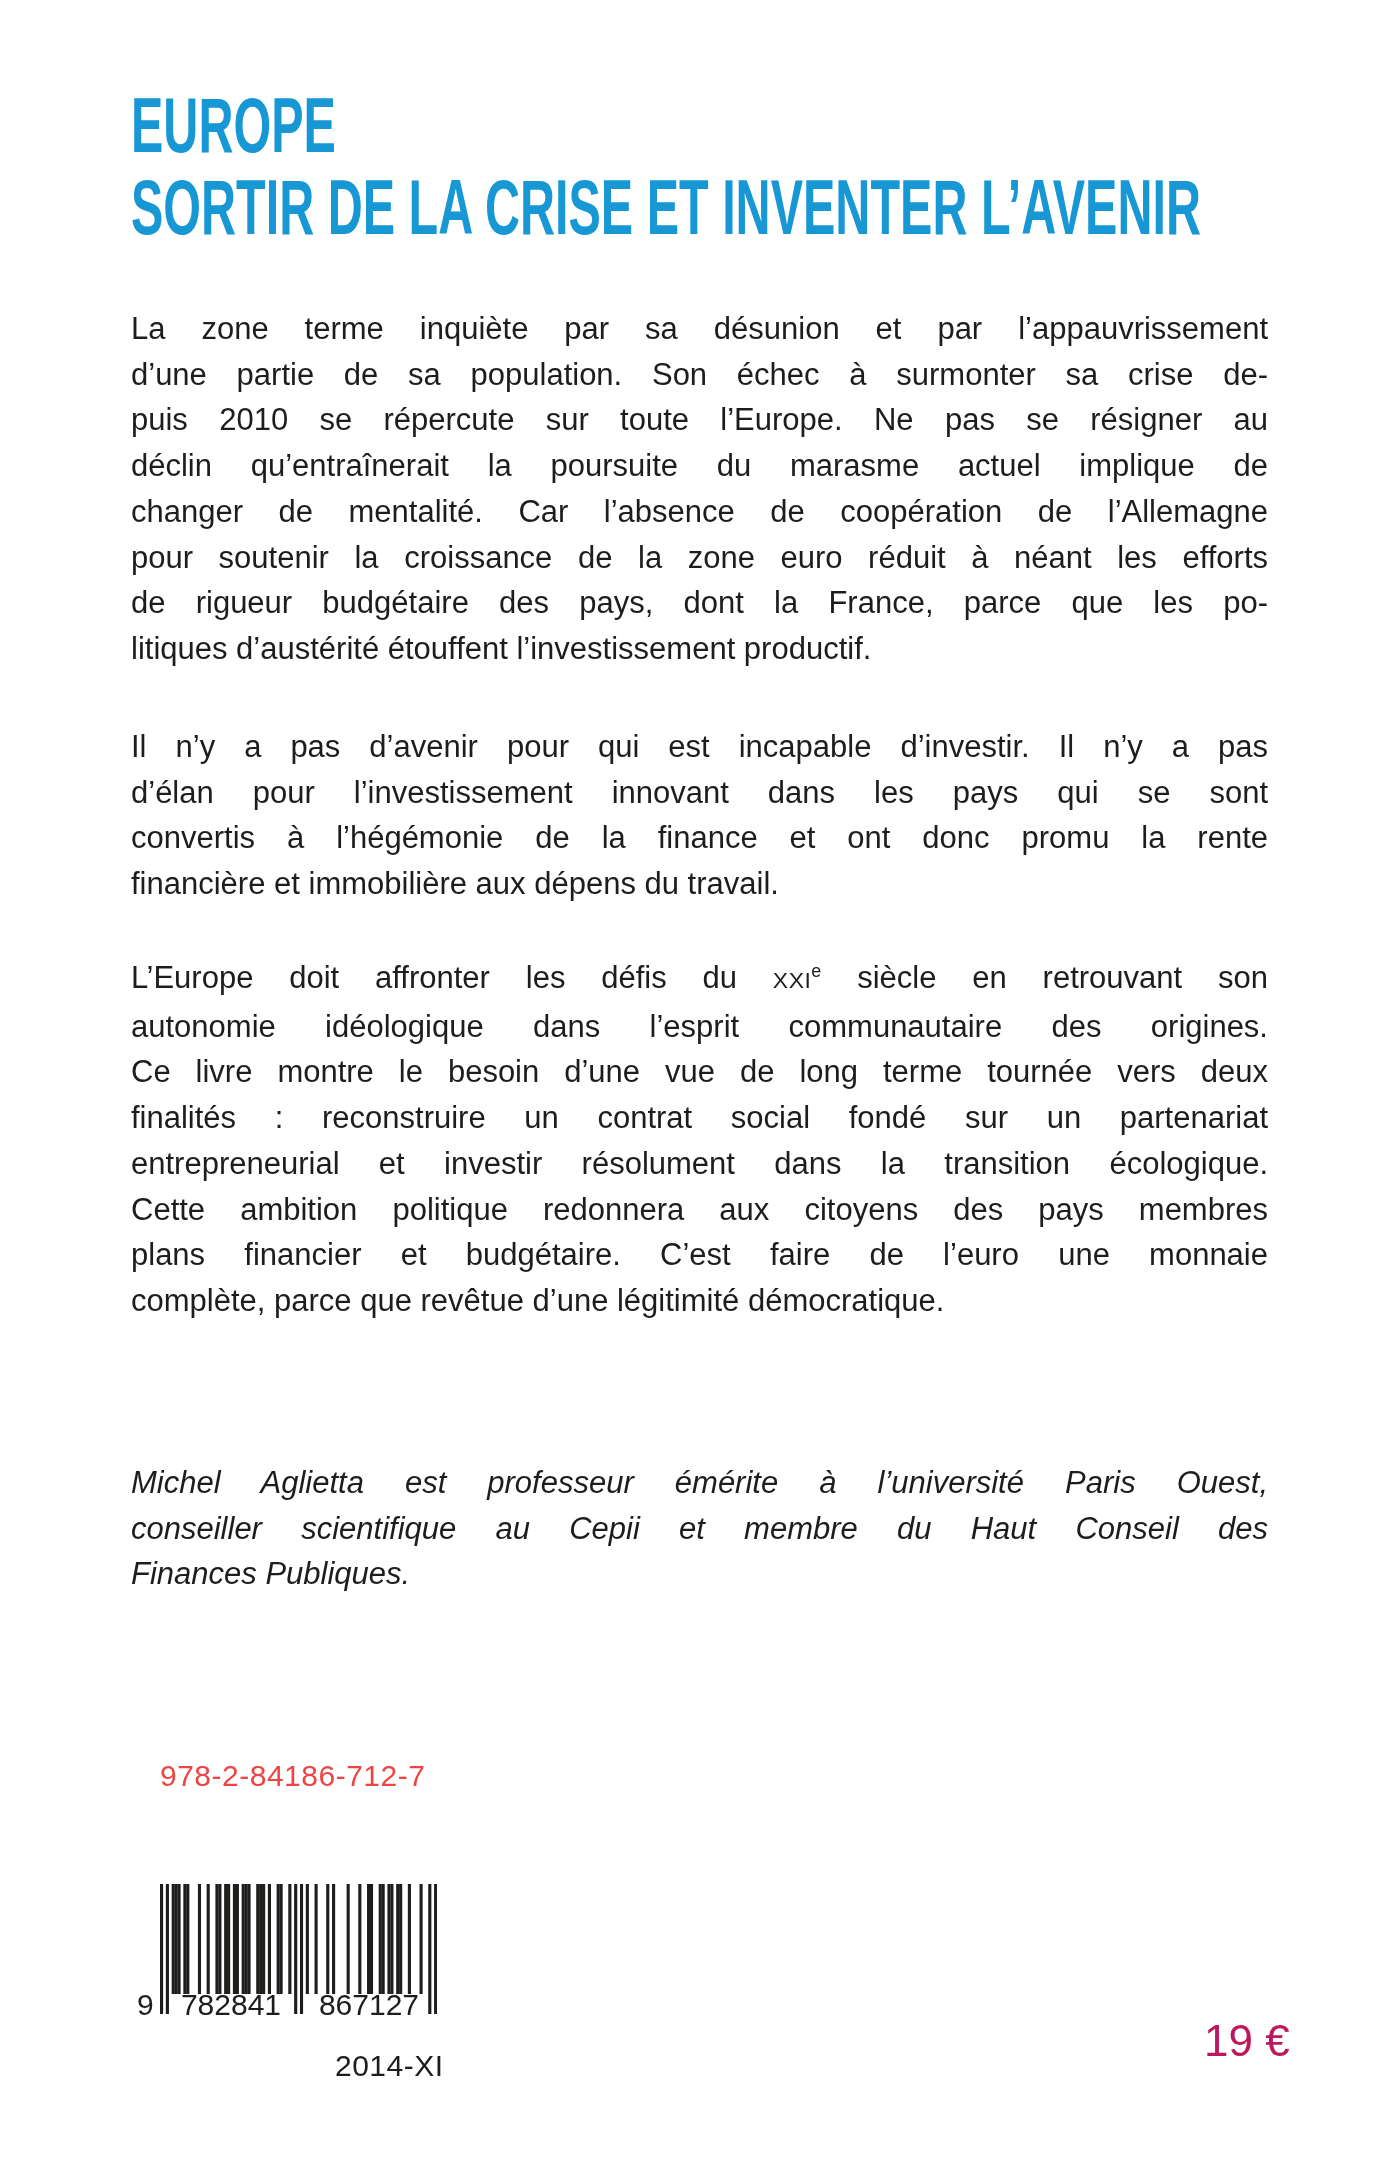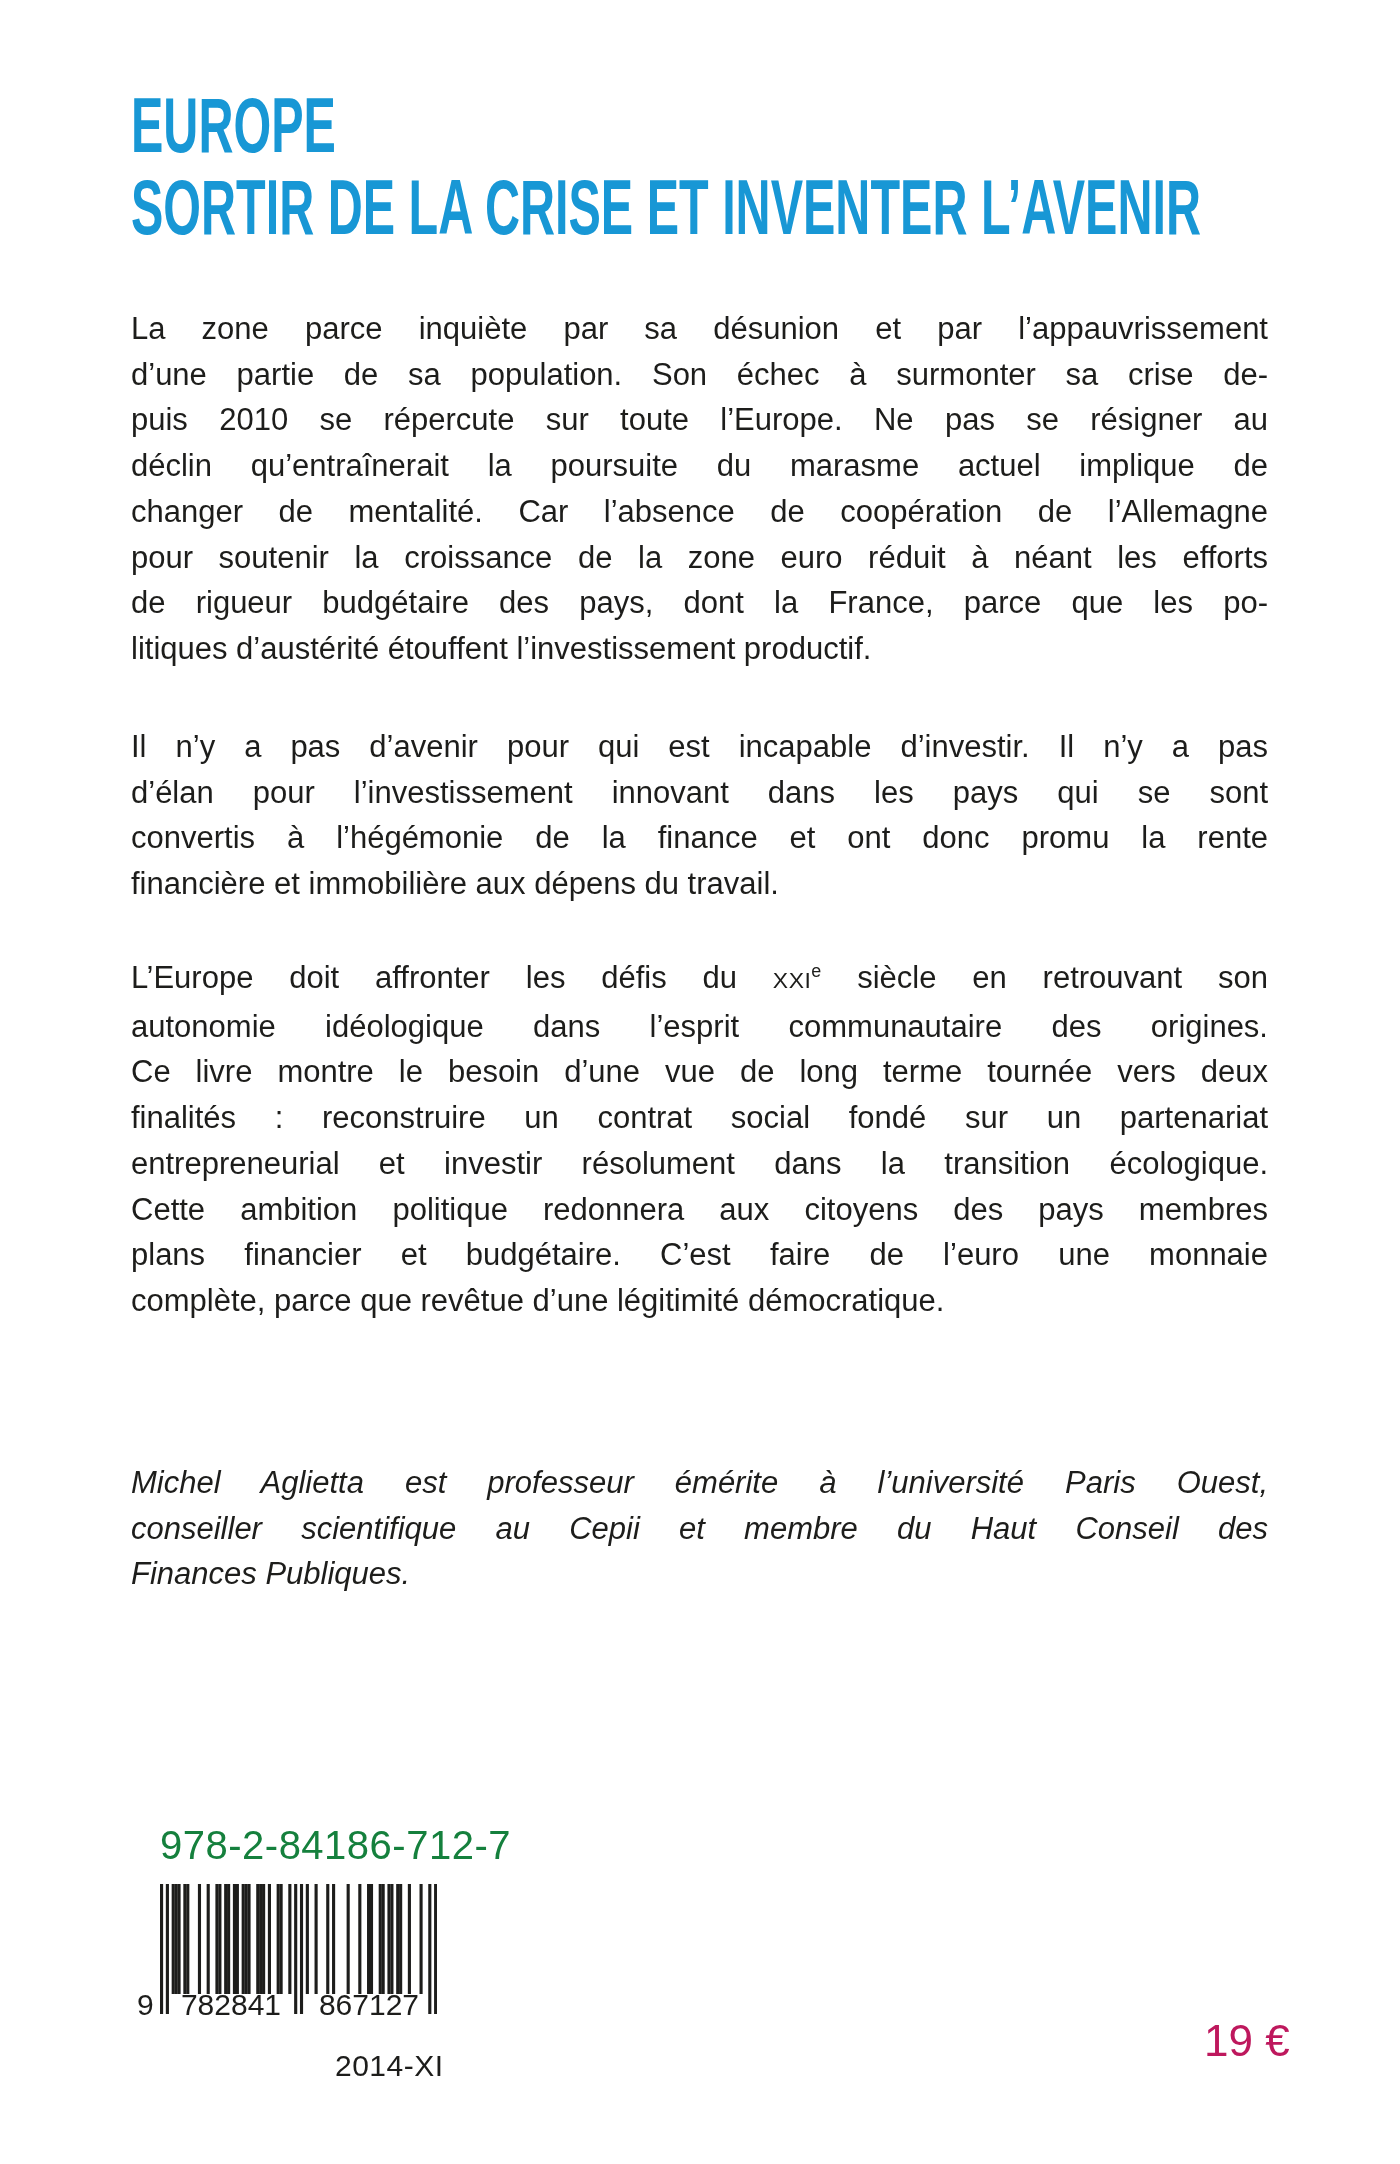--- a/index.html
+++ b/index.html
@@ -34,22 +34,22 @@
   .para .line{text-align:justify;text-align-last:justify;}
   .para .line.lastline{text-align-last:left;}
   #para1{top:306px;}
   #para2{top:724px;}
   #para3{top:955px;}
   #bio{top:1460px;font-style:italic;}
   .smallcaps{font-size:0.74em;letter-spacing:0.5px;}
   .para sup{font-size:0.58em;vertical-align:super;line-height:0;}
   
   .isbn{
-    position:absolute;left:160px;top:1823px;
-    font-size:40px;letter-spacing:0.5px;color:#15803d;
+    position:absolute;left:160px;top:1759px;
+    font-size:30px;letter-spacing:0.5px;color:#ef4444;
   }
   .barcode{
     position:absolute;left:137px;top:1884px;width:330px;height:145px;
   }
   .barcode svg{position:absolute;left:23px;top:0;}
   .bc-digit{
     position:absolute;top:104px;
     font-size:30px;color:#1D1D1B;
   }
   .bc-prefix{left:0px;}
@@ -68,21 +68,21 @@
 <body>
 
 <div class="page">
 
   <div class="title">
     <div>EUROPE</div>
     <div>SORTIR DE LA CRISE ET INVENTER L’AVENIR</div>
   </div>
 
   <div class="para" id="para1">
-      <div class="line">La zone parce inquiète par sa désunion et par l’appauvrissement</div>
+      <div class="line">La zone terme inquiète par sa désunion et par l’appauvrissement</div>
       <div class="line">d’une partie de sa population. Son échec à surmonter sa crise de-</div>
       <div class="line">puis 2010 se répercute sur toute l’Europe. Ne pas se résigner au</div>
       <div class="line">déclin qu’entraînerait la poursuite du marasme actuel implique de</div>
       <div class="line">changer de mentalité. Car l’absence de coopération de l’Allemagne</div>
       <div class="line">pour soutenir la croissance de la zone euro réduit à néant les efforts</div>
       <div class="line">de rigueur budgétaire des pays, dont la France, parce que les po-</div>
       <div class="line lastline">litiques d’austérité étouffent l’investissement productif.</div>
     </div>
 
   <div class="para" id="para2">

